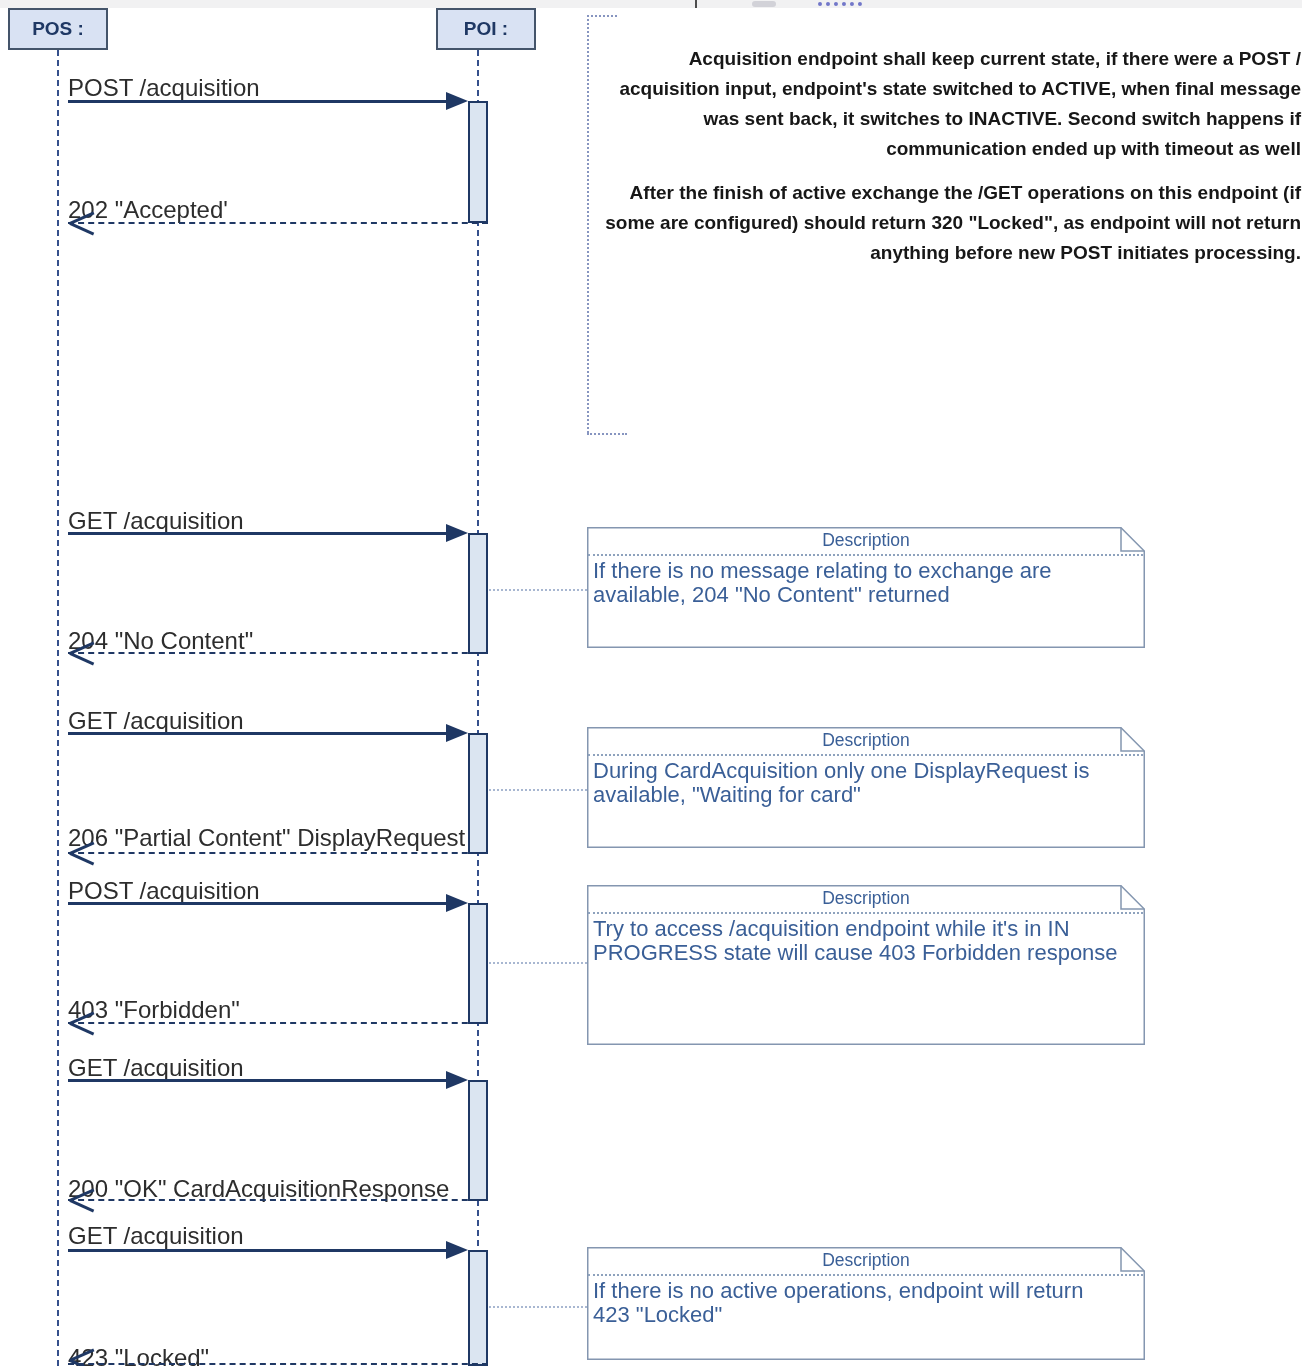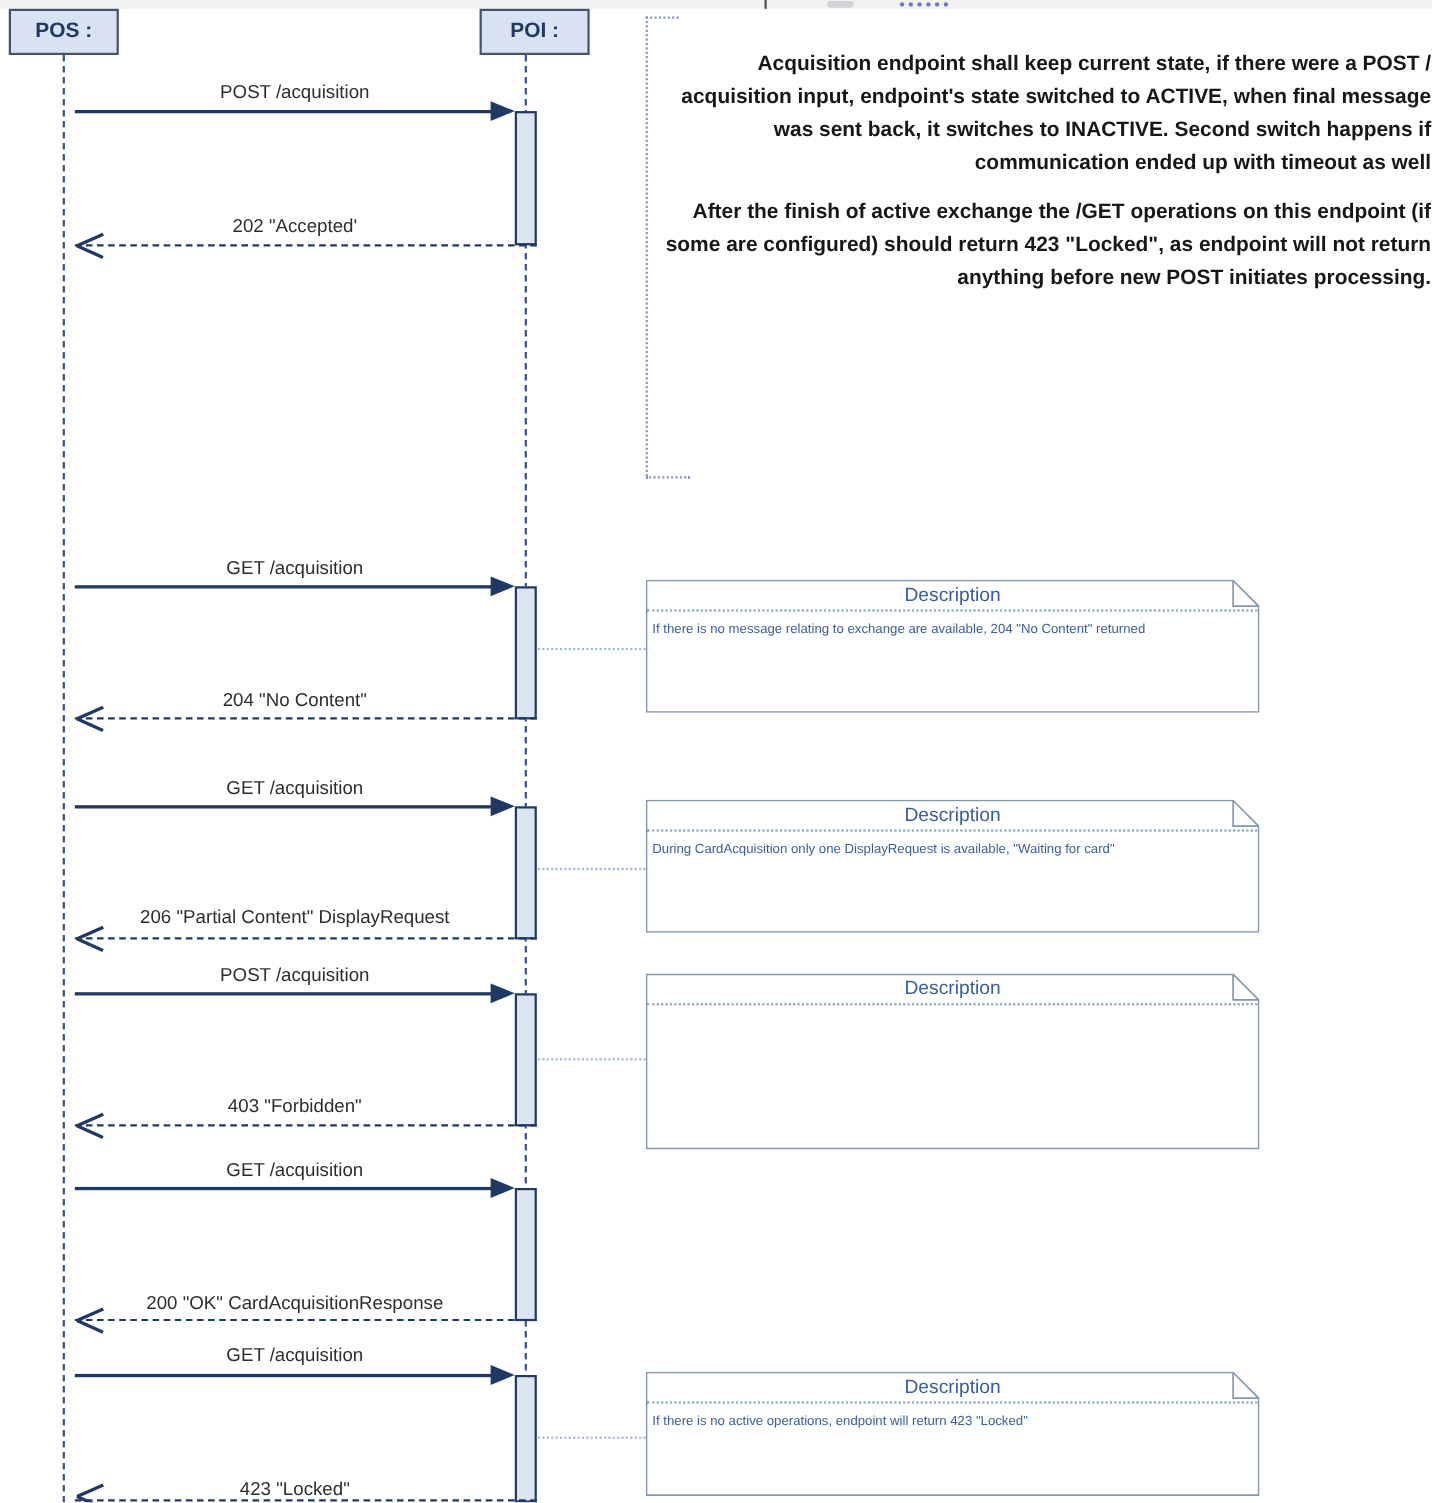--- a/index.html
+++ b/index.html
@@ -24,22 +24,22 @@
     font-size:19px;font-weight:bold;color:#1f3864;
   }
   .lifeline{position:absolute;width:0;border-left:2px dashed #35508c;}
   .activation{
     position:absolute;left:468px;width:20px;box-sizing:border-box;
     background:#dbe5f1;border:2px solid #1f3864;
   }
 
   
   .msg-label{
-    position:absolute;left:68px;width:400px;text-align:center;
-    font-size:17px;color:#2d2d2d;white-space:nowrap;
+    position:absolute;left:68px;width:400px;
+    font-size:24px;color:#2d2d2d;white-space:nowrap;
   }
   .line-solid{position:absolute;left:68px;width:380px;height:0;border-top:3px solid #1f3864;}
   .line-dashed{position:absolute;left:68px;width:420px;height:0;border-top:2.5px dashed #1f3864;}
   .arrowhead{
     position:absolute;left:446px;width:0;height:0;
     border-left:22px solid #1f3864;
     border-top:9px solid transparent;border-bottom:9px solid transparent;
   }
   .chev{position:absolute;left:70px;width:26px;height:2.5px;background:#1f3864;transform-origin:left center;}
 
@@ -57,21 +57,21 @@
   
   .note{position:absolute;left:587px;}
   .note svg{position:absolute;left:0;top:0;}
   .note-title{
     position:absolute;left:0;top:3px;width:100%;text-align:center;
     font-size:17.5px;color:#3a5f97;
   }
   .note-sep{position:absolute;left:1px;right:2px;top:27px;height:0;border-top:2px dotted #8ea2bd;}
   .note-body{
     position:absolute;left:6px;top:32px;right:26px;
-    font-size:12px;line-height:24px;color:#3a5f97;
+    font-size:22px;line-height:24px;color:#3a5f97;
   }
 
   
   .connector{position:absolute;left:489px;width:98px;height:0;border-top:2px dotted #a8b7d1;}
 </style>
 </head>
 <body>
 
 <div id="canvas">
 
@@ -144,21 +144,21 @@
   <div class="msg-label" style="top:1344px;">423 "Locked"</div>
   <div class="line-dashed" style="top:1362.5px;"></div>
   <div class="chev" style="top:1359px;transform:rotate(24deg);"></div>
   <div class="chev" style="top:1359px;transform:rotate(-24deg);"></div>
 
   <div class="comment-left"></div>
   <div class="comment-top"></div>
   <div class="comment-bottom"></div>
   <div class="comment-text">
     <p>Acquisition endpoint shall keep current state, if there were a POST / acquisition input, endpoint's state switched to ACTIVE, when final message was sent back, it switches to INACTIVE. Second switch happens if communication ended up with timeout as well</p>
-    <p>After the finish of active exchange the /GET operations on this endpoint (if some are configured) should return 423 "Locked", as endpoint will not return anything before new POST initiates processing.</p>
+    <p>After the finish of active exchange the /GET operations on this endpoint (if some are configured) should return 320 "Locked", as endpoint will not return anything before new POST initiates processing.</p>
   </div>
 
   <div class="connector" style="top:589px;"></div>
   <div class="connector" style="top:789px;"></div>
   <div class="connector" style="top:962px;"></div>
   <div class="connector" style="top:1306px;"></div>
 
   <div class="note" style="top:527px;width:558px;height:121px;">
     <svg width="558" height="121">
       <path d="M0.75,0.75 H534 L557.25,24 V120.25 H0.75 Z" fill="#ffffff" stroke="#8496b0" stroke-width="1.5"></path>
@@ -179,20 +179,21 @@
     <div class="note-body">During CardAcquisition only one DisplayRequest is available, "Waiting for card"</div>
   </div>
 
   <div class="note" style="top:885px;width:558px;height:160px;">
     <svg width="558" height="160">
       <path d="M0.75,0.75 H534 L557.25,24 V159.25 H0.75 Z" fill="#ffffff" stroke="#8496b0" stroke-width="1.5"></path>
       <path d="M534,0.75 V24 H557.25" fill="none" stroke="#8496b0" stroke-width="1.5"></path>
     </svg>
     <div class="note-title">Description</div>
     <div class="note-sep"></div>
+    <div class="note-body">Try to access /acquisition endpoint while it's in IN PROGRESS state will cause 403 Forbidden response</div>
   </div>
 
   <div class="note" style="top:1247px;width:558px;height:113px;">
     <svg width="558" height="113">
       <path d="M0.75,0.75 H534 L557.25,24 V112.25 H0.75 Z" fill="#ffffff" stroke="#8496b0" stroke-width="1.5"></path>
       <path d="M534,0.75 V24 H557.25" fill="none" stroke="#8496b0" stroke-width="1.5"></path>
     </svg>
     <div class="note-title">Description</div>
     <div class="note-sep"></div>
     <div class="note-body">If there is no active operations, endpoint will return 423 "Locked"</div>

